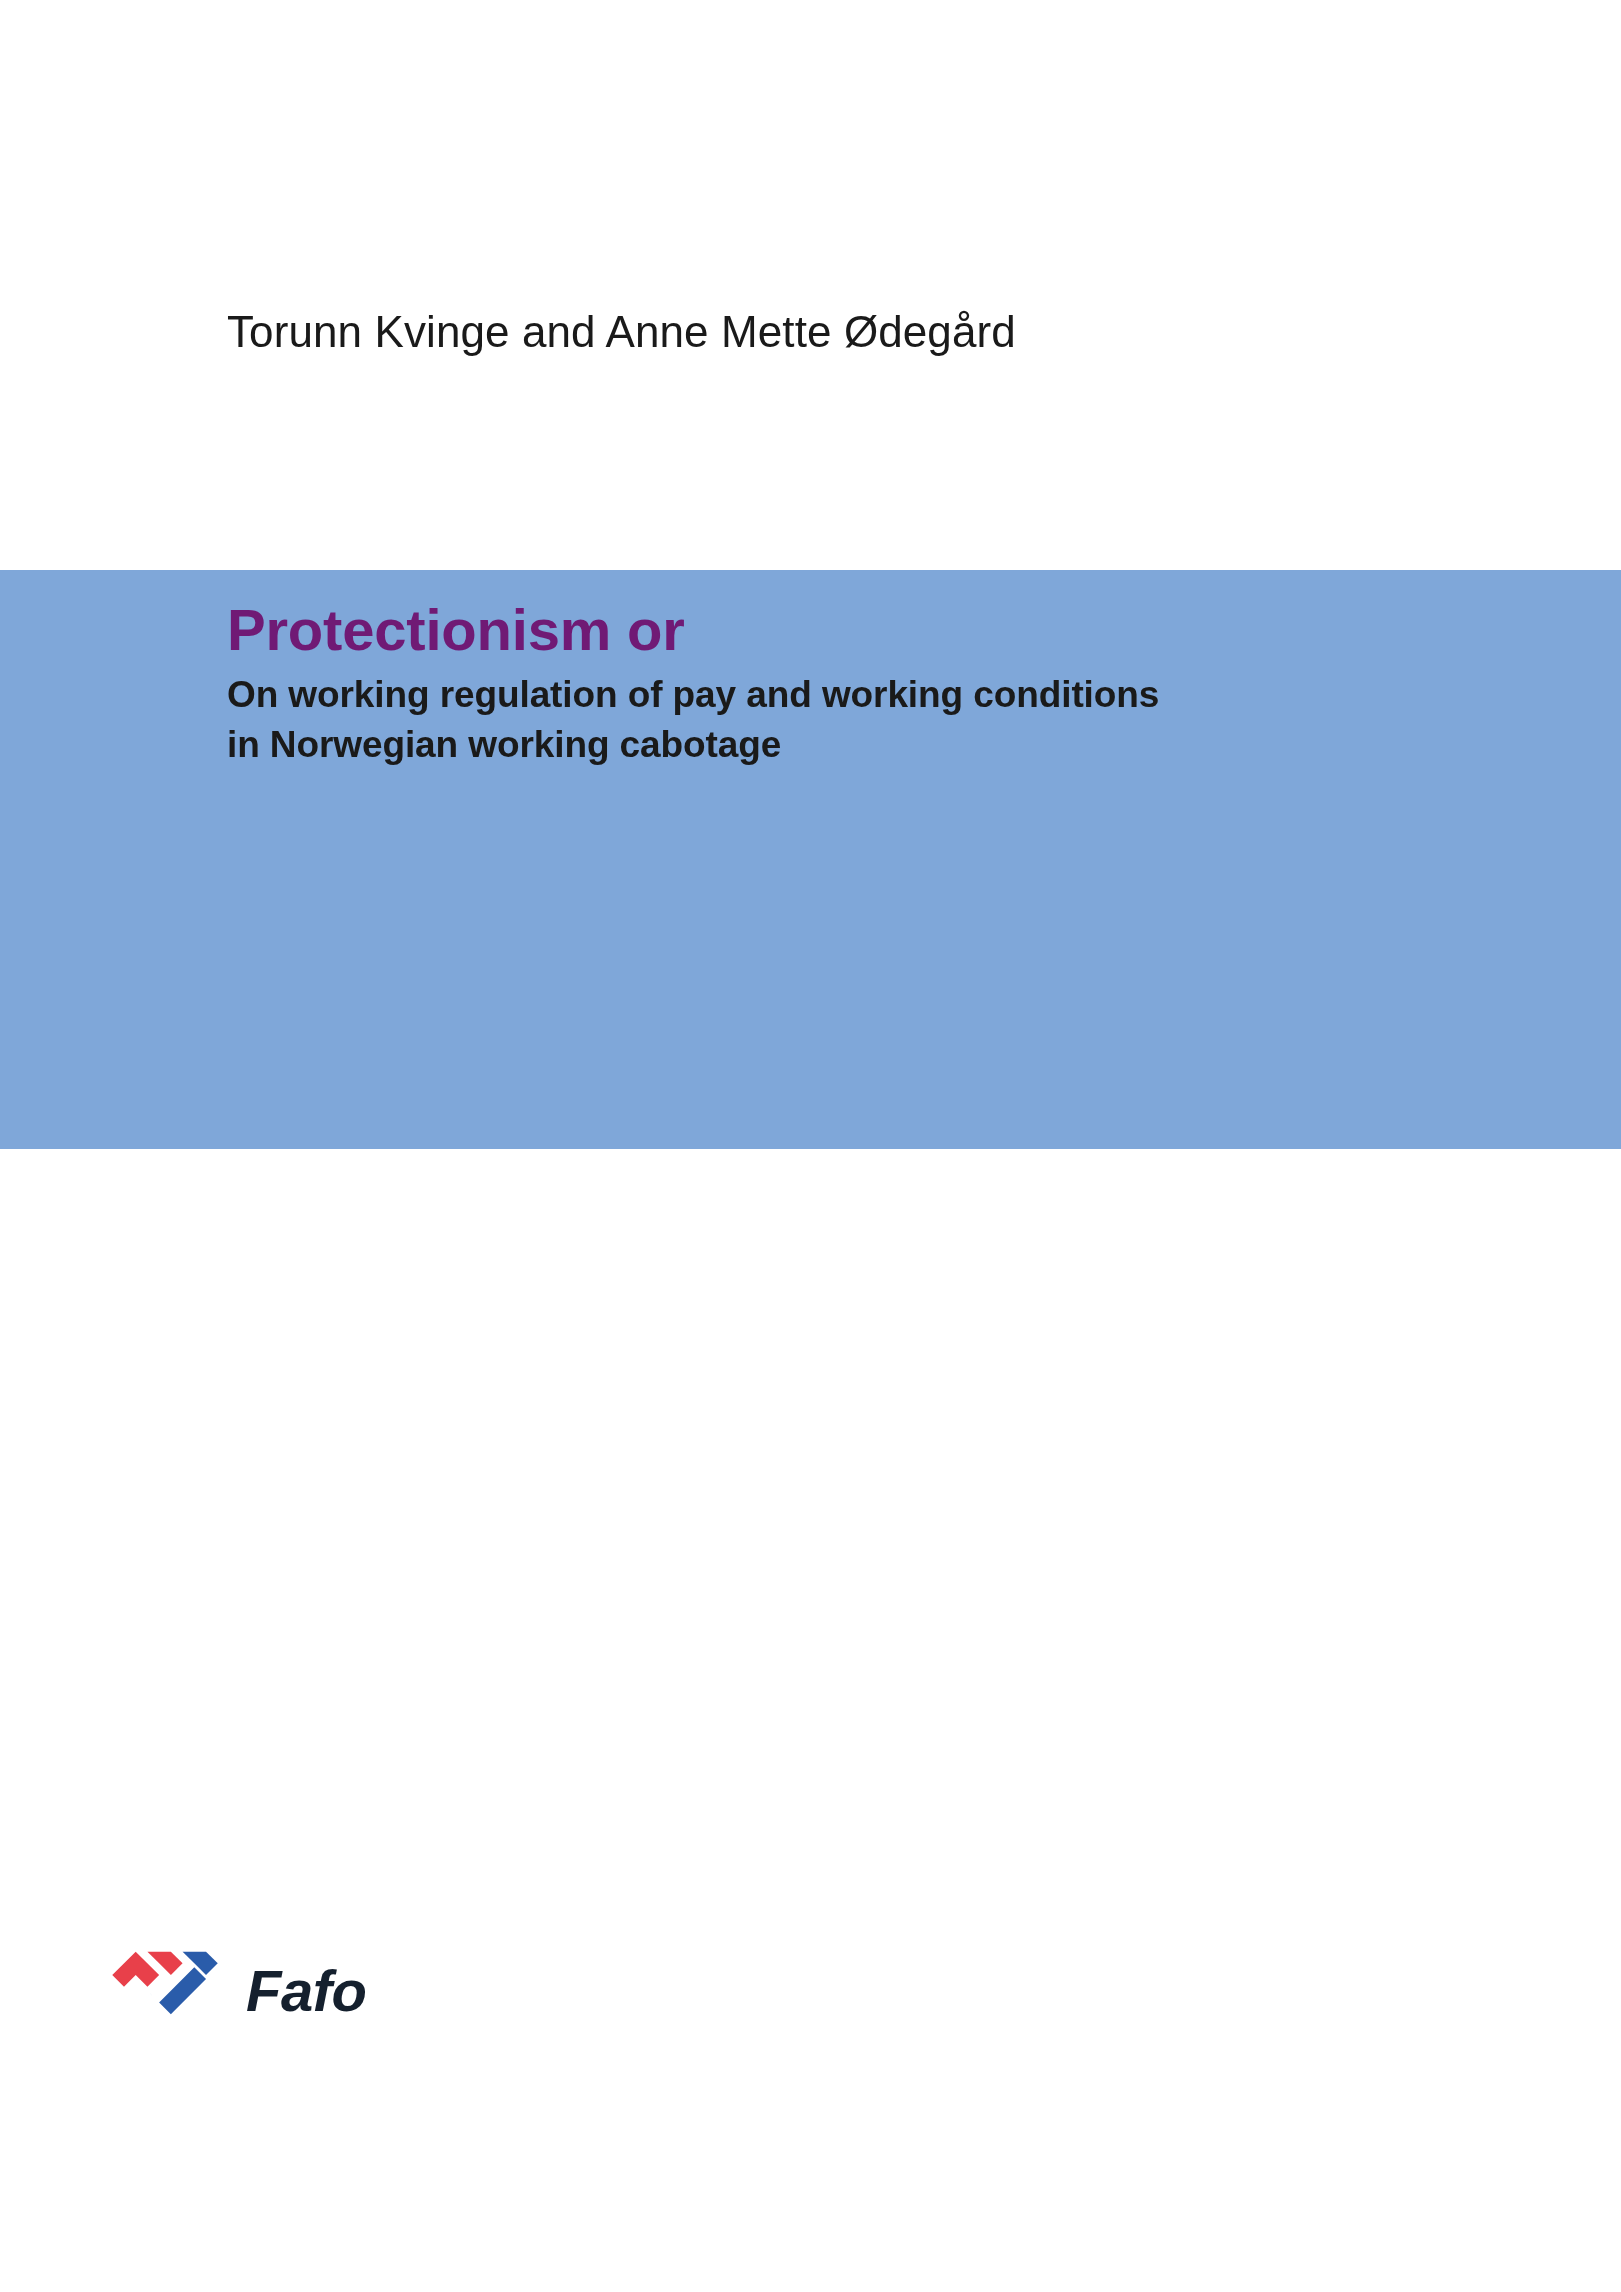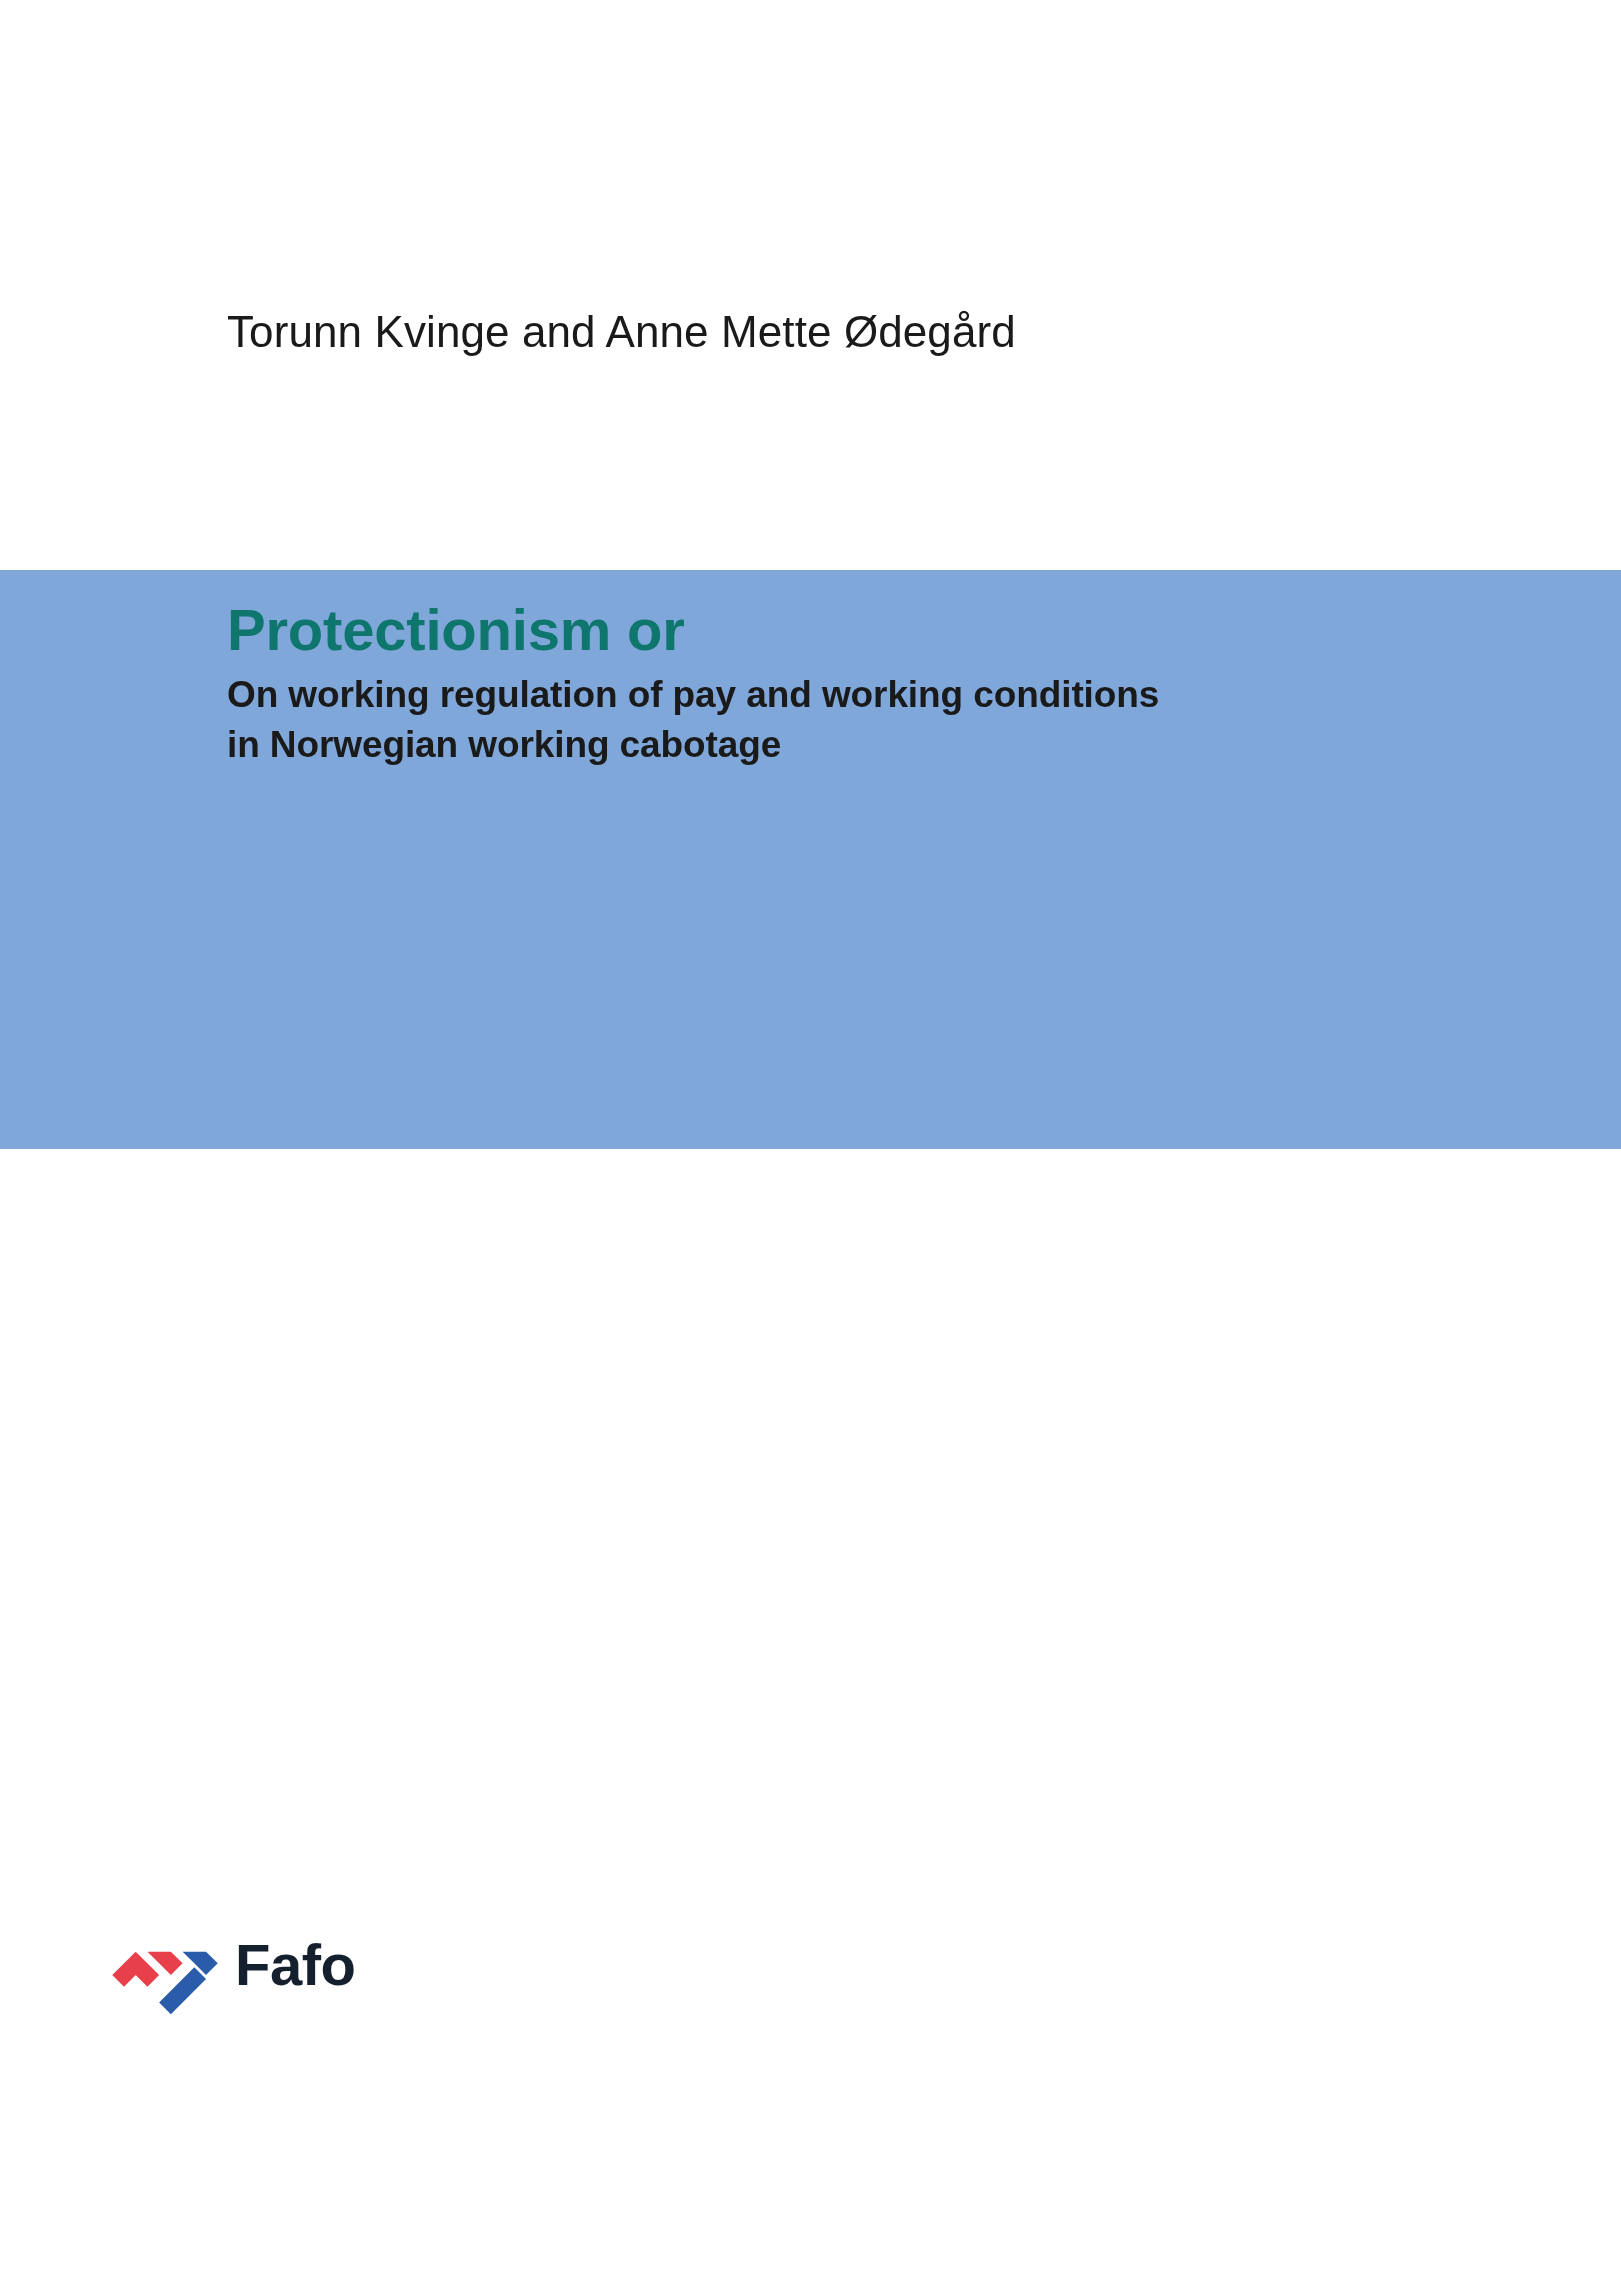--- a/index.html
+++ b/index.html
@@ -46,41 +46,42 @@
     position: absolute;
     left: 227px;
     top: 596px;
     width: 1313px;
   }
 
   .title-main {
     font-size: 58px;
     font-weight: bold;
     line-height: 1.18;
-    color: #0f766e;
+    color: #701a75;
     margin: 0 0 5.9px 0;
     letter-spacing: -0.2px;
   }
 
   .title-sub {
     font-size: 37px;
     font-weight: bold;
     line-height: 1.34;
     color: #1a1a1a;
     margin: 0;
     letter-spacing: -0.1px;
   }
 
   .logo-area {
     position: absolute;
     left: 106px;
     top: 1936px;
     display: flex;
-    align-items: flex-start;
-    gap: 11px;
+    align-items: flex-end;
+    gap: 22px;
+    font-style: italic;
   }
 
   .logo-mark {
     width: 118px;
     height: 84px;
     display: block;
   }
 
   .logo-text {
     font-size: 58px;

